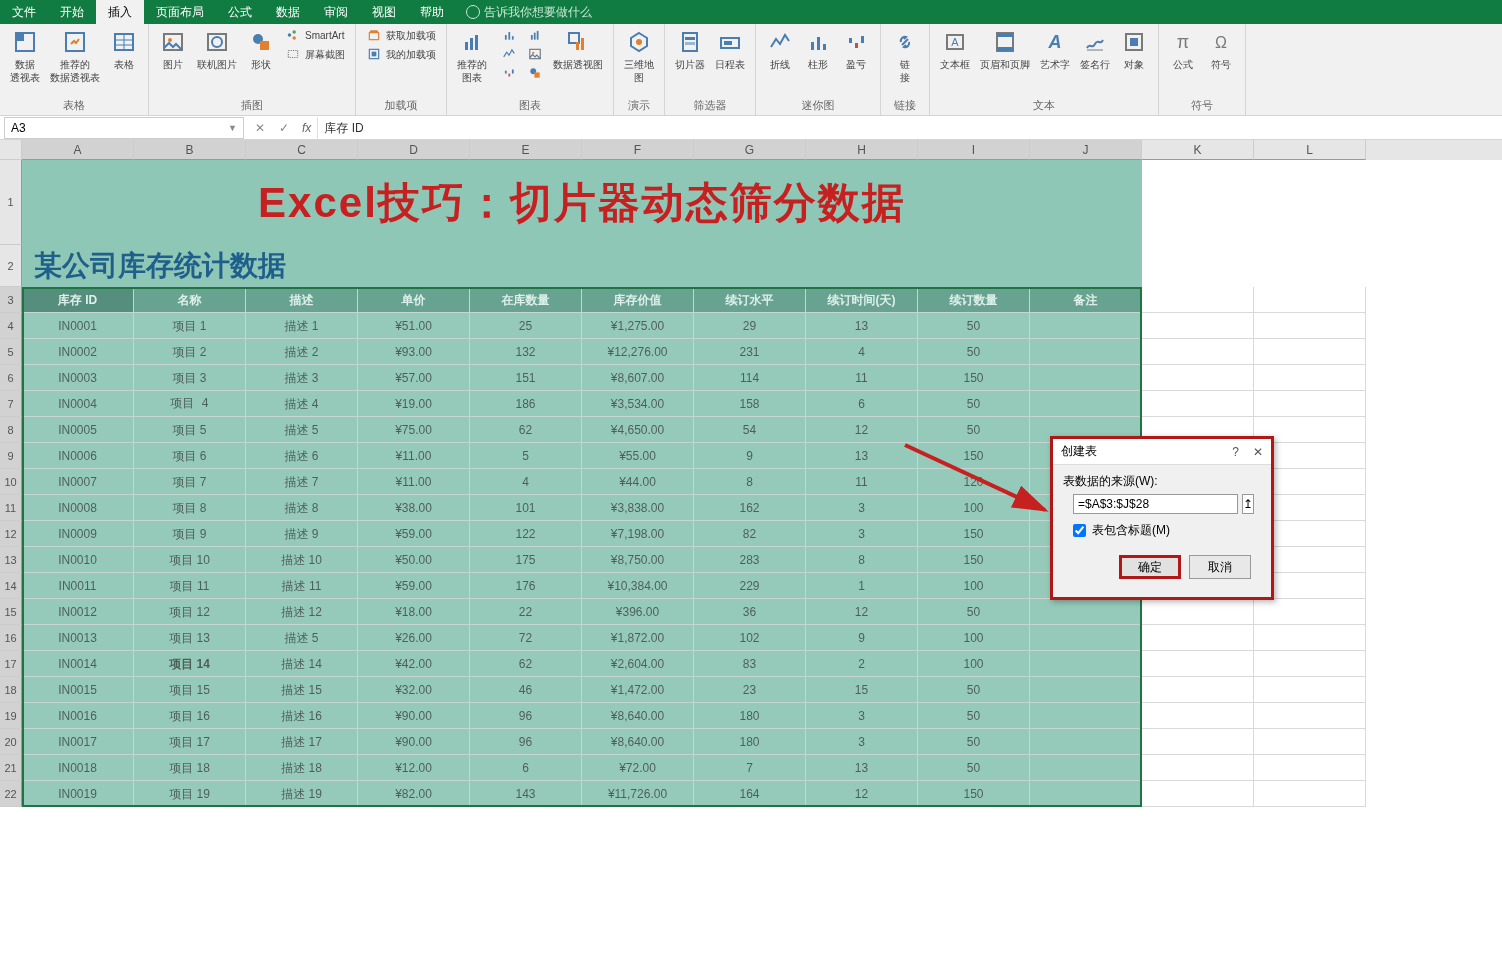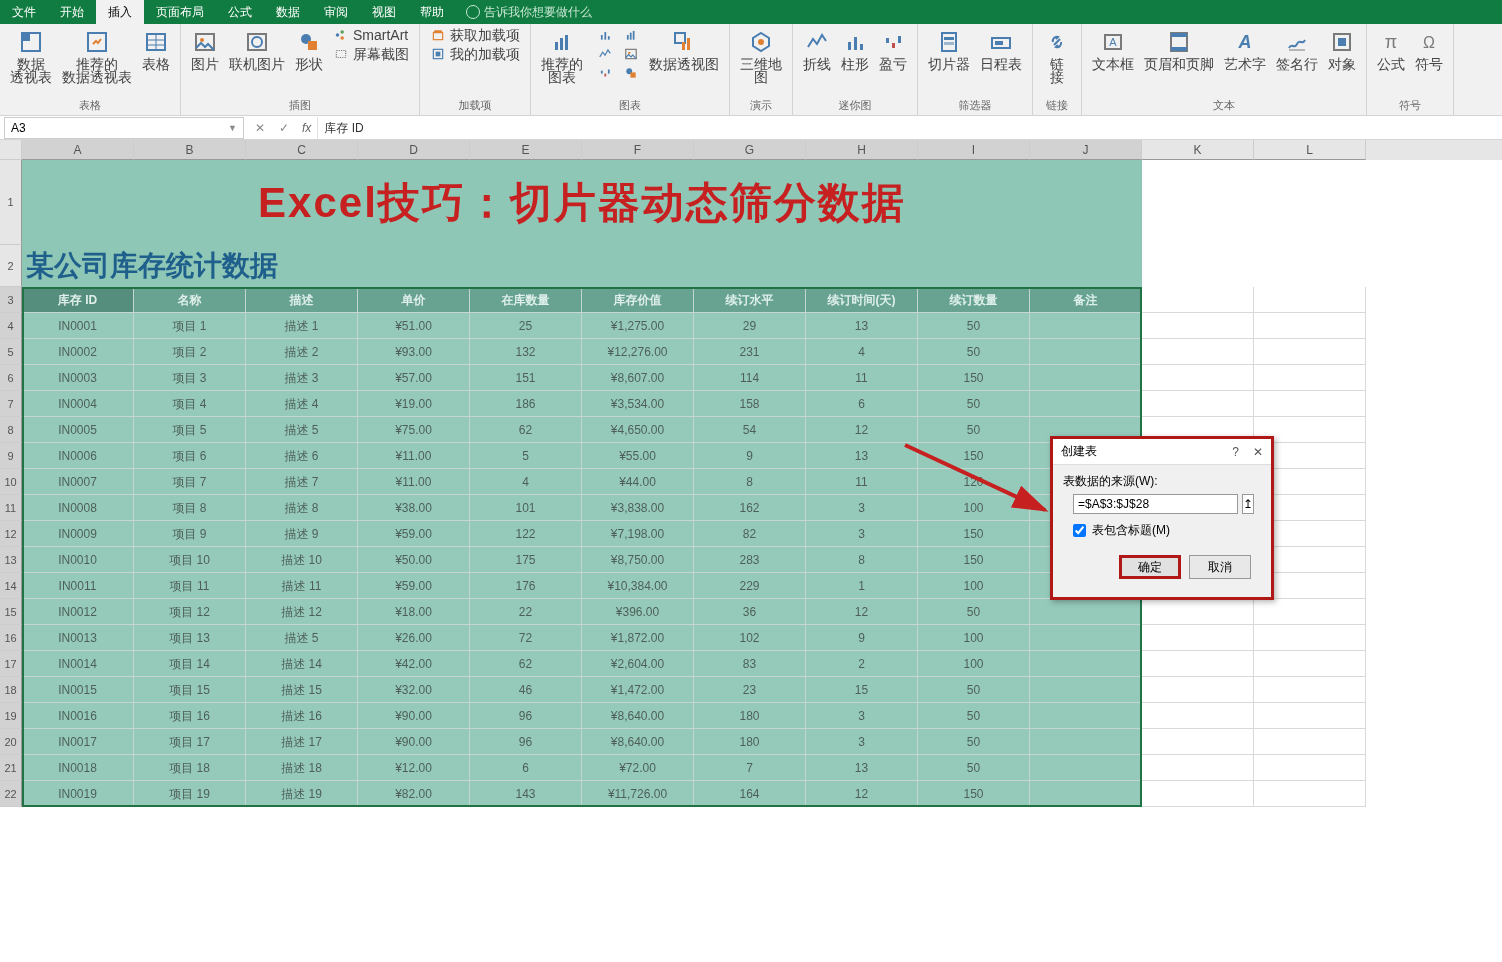--- a/index.html
+++ b/index.html
@@ -13,21 +13,21 @@
 .menubar .bulb { width:14px; height:14px; border:1.5px solid #c7e6d4; border-radius:50%; position:relative; }
 
 
 .ribbon { background:#f1f1f1; height:92px; border-bottom:1px solid #d4d4d4; display:flex; }
 .rgroup { border-right:1px solid #d4d4d4; padding:2px 6px 0; display:flex; flex-direction:column; justify-content:space-between; }
 .rgroup .items { display:flex; gap:2px; align-items:flex-start; }
 .rgroup .label { text-align:center; color:#666; font-size:11px; padding:2px 0; }
 .rbtn { display:flex; flex-direction:column; align-items:center; gap:2px; padding:2px 4px; cursor:pointer; min-width:36px; }
 .rbtn .ic { width:28px; height:28px; display:flex; align-items:center; justify-content:center; }
 .rbtn .ic svg { width:24px; height:24px; }
-.rbtn .txt { font-size:14px; color:#444; text-align:center; line-height:13px; white-space:pre; }
+.rbtn .txt { font-size:10px; color:#444; text-align:center; line-height:13px; white-space:pre; }
 .rbtn.sm { flex-direction:row; min-width:auto; gap:4px; padding:1px 4px; }
 .rbtn.sm .ic { width:16px; height:16px; }
 .rbtn.sm .ic svg { width:14px; height:14px; }
 .rbtn.sm .txt { white-space:nowrap; }
 .stack { display:flex; flex-direction:column; gap:1px; }
 
 
 .fbar { height:24px; border-bottom:1px solid #d4d4d4; display:flex; align-items:center; background:#fff; }
 .namebox { width:240px; height:22px; border:1px solid #ccc; margin:0 4px; padding:0 6px; display:flex; align-items:center; justify-content:space-between; background:#fff; }
 .namebox .dd { color:#888; font-size:9px; }
@@ -48,21 +48,21 @@
 .rh.sel { background:#d2d2d2; }
 .gridarea { flex:1; position:relative; }
 .row { display:flex; height:26px; }
 .cell { border-right:1px solid #d9d9d9; border-bottom:1px solid #d9d9d9; padding:0 6px; line-height:26px; overflow:hidden; white-space:nowrap; color:#333; }
 
 
 .selbox { position:absolute; border:2px solid #217346; background:rgba(160,208,192,0.35); pointer-events:none; }
 
 
 .banner1 { height:85px; background:#8fc7b7; display:flex; align-items:center; justify-content:center; font-size:42px; font-weight:bold; color:#c62020; letter-spacing:2px; }
-.banner2 { height:42px; background:#8fc7b7; display:flex; align-items:center; padding-left:4px; font-size:28px; font-weight:bold; color:#1f5f8b; }
+.banner2 { height:42px; background:#8fc7b7; display:flex; align-items:center; padding-left:12px; font-size:28px; font-weight:bold; color:#1f5f8b; }
 
 
 .thdr { background:#4a8a7a; color:#fff; font-weight:bold; text-align:center; }
 .thdr.active { background:#2f6b5b; }
 .tcell { background:#8fc7b7; text-align:center; color:#222; }
 
 
 .dialog { position:absolute; left:1050px; top:436px; width:224px; background:#f0f0f0; border:3px solid #b01818; box-shadow:2px 2px 6px rgba(0,0,0,0.3); font-size:12px; }
 .dialog .titlebar { display:flex; justify-content:space-between; align-items:center; padding:4px 8px; background:#fff; border-bottom:1px solid #ddd; }
 .dialog .titlebar .tbtns { display:flex; gap:14px; color:#555; }
@@ -309,20 +309,44 @@
 图</span>
         </div>
       </div>
       <div class="label">演示</div>
     </div>
     <div class="rgroup">
       <div class="items">
         <div class="rbtn">
           <span class="ic">
             <svg viewBox="0 0 24 24">
+              <rect x="5" y="3" width="14" height="18" fill="none" stroke="#4a7db0" stroke-width="2"></rect>
+              <rect x="7" y="7" width="10" height="3" fill="#4a7db0"></rect>
+              <rect x="7" y="12" width="10" height="3" fill="#4a7db0" opacity="0.5"></rect>
+            </svg>
+          </span>
+          <span class="txt">切片器</span>
+        </div>
+        <div class="rbtn">
+          <span class="ic">
+            <svg viewBox="0 0 24 24">
+              <rect x="3" y="8" width="18" height="10" fill="none" stroke="#4a7db0" stroke-width="2"></rect>
+              <rect x="6" y="11" width="8" height="4" fill="#4a7db0"></rect>
+            </svg>
+          </span>
+          <span class="txt">日程表</span>
+        </div>
+      </div>
+      <div class="label">筛选器</div>
+    </div>
+    <div class="rgroup">
+      <div class="items">
+        <div class="rbtn">
+          <span class="ic">
+            <svg viewBox="0 0 24 24">
               <path d="M3 17l5-8 4 5 5-9 4 6" stroke="#4a7db0" stroke-width="2" fill="none"></path>
             </svg>
           </span>
           <span class="txt">折线</span>
         </div>
         <div class="rbtn">
           <span class="ic">
             <svg viewBox="0 0 24 24">
               <rect x="5" y="12" width="3" height="8" fill="#4a7db0"></rect>
               <rect x="11" y="7" width="3" height="13" fill="#4a7db0"></rect>
@@ -336,44 +360,20 @@
             <svg viewBox="0 0 24 24">
               <rect x="5" y="8" width="3" height="5" fill="#4a7db0"></rect>
               <rect x="11" y="13" width="3" height="5" fill="#c05050"></rect>
               <rect x="17" y="6" width="3" height="7" fill="#4a7db0"></rect>
             </svg>
           </span>
           <span class="txt">盈亏</span>
         </div>
       </div>
       <div class="label">迷你图</div>
-    </div>
-    <div class="rgroup">
-      <div class="items">
-        <div class="rbtn">
-          <span class="ic">
-            <svg viewBox="0 0 24 24">
-              <rect x="5" y="3" width="14" height="18" fill="none" stroke="#4a7db0" stroke-width="2"></rect>
-              <rect x="7" y="7" width="10" height="3" fill="#4a7db0"></rect>
-              <rect x="7" y="12" width="10" height="3" fill="#4a7db0" opacity="0.5"></rect>
-            </svg>
-          </span>
-          <span class="txt">切片器</span>
-        </div>
-        <div class="rbtn">
-          <span class="ic">
-            <svg viewBox="0 0 24 24">
-              <rect x="3" y="8" width="18" height="10" fill="none" stroke="#4a7db0" stroke-width="2"></rect>
-              <rect x="6" y="11" width="8" height="4" fill="#4a7db0"></rect>
-            </svg>
-          </span>
-          <span class="txt">日程表</span>
-        </div>
-      </div>
-      <div class="label">筛选器</div>
     </div>
     <div class="rgroup">
       <div class="items">
         <div class="rbtn">
           <span class="ic">
             <svg viewBox="0 0 24 24">
               <path d="M9 15l6-6M8 12a4 4 0 015-5l-2 2M16 12a4 4 0 01-5 5l2-2" stroke="#4a7db0" stroke-width="2" fill="none"></path>
             </svg>
           </span>
           <span class="txt">链
@@ -563,21 +563,21 @@
           <div class="cell tcell" style="width: 112px;">¥8,607.00</div>
           <div class="cell tcell" style="width: 112px;">114</div>
           <div class="cell tcell" style="width: 112px;">11</div>
           <div class="cell tcell" style="width: 112px;">150</div>
           <div class="cell tcell" style="width: 112px;"></div>
           <div class="cell" style="width: 112px;"></div>
           <div class="cell" style="width: 112px;"></div>
         </div>
         <div class="row">
           <div class="cell tcell" style="width: 112px;">IN0004</div>
-          <div class="cell tcell" style="width: 112px;">项目 4</div>
+          <div class="cell tcell" style="width: 112px; font-family: Liberation Mono, monospace;">项目 4</div>
           <div class="cell tcell" style="width: 112px;">描述 4</div>
           <div class="cell tcell" style="width: 112px;">¥19.00</div>
           <div class="cell tcell" style="width: 112px;">186</div>
           <div class="cell tcell" style="width: 112px;">¥3,534.00</div>
           <div class="cell tcell" style="width: 112px;">158</div>
           <div class="cell tcell" style="width: 112px;">6</div>
           <div class="cell tcell" style="width: 112px;">50</div>
           <div class="cell tcell" style="width: 112px;"></div>
           <div class="cell" style="width: 112px;"></div>
           <div class="cell" style="width: 112px;"></div>
@@ -703,21 +703,21 @@
           <div class="cell tcell" style="width: 112px;">¥1,872.00</div>
           <div class="cell tcell" style="width: 112px;">102</div>
           <div class="cell tcell" style="width: 112px;">9</div>
           <div class="cell tcell" style="width: 112px;">100</div>
           <div class="cell tcell" style="width: 112px;"></div>
           <div class="cell" style="width: 112px;"></div>
           <div class="cell" style="width: 112px;"></div>
         </div>
         <div class="row">
           <div class="cell tcell" style="width: 112px;">IN0014</div>
-          <div class="cell tcell" style="width: 112px;">项目 14</div>
+          <div class="cell tcell" style="width: 112px; font-weight: bold;">项目 14</div>
           <div class="cell tcell" style="width: 112px;">描述 14</div>
           <div class="cell tcell" style="width: 112px;">¥42.00</div>
           <div class="cell tcell" style="width: 112px;">62</div>
           <div class="cell tcell" style="width: 112px;">¥2,604.00</div>
           <div class="cell tcell" style="width: 112px;">83</div>
           <div class="cell tcell" style="width: 112px;">2</div>
           <div class="cell tcell" style="width: 112px;">100</div>
           <div class="cell tcell" style="width: 112px;"></div>
           <div class="cell" style="width: 112px;"></div>
           <div class="cell" style="width: 112px;"></div>

